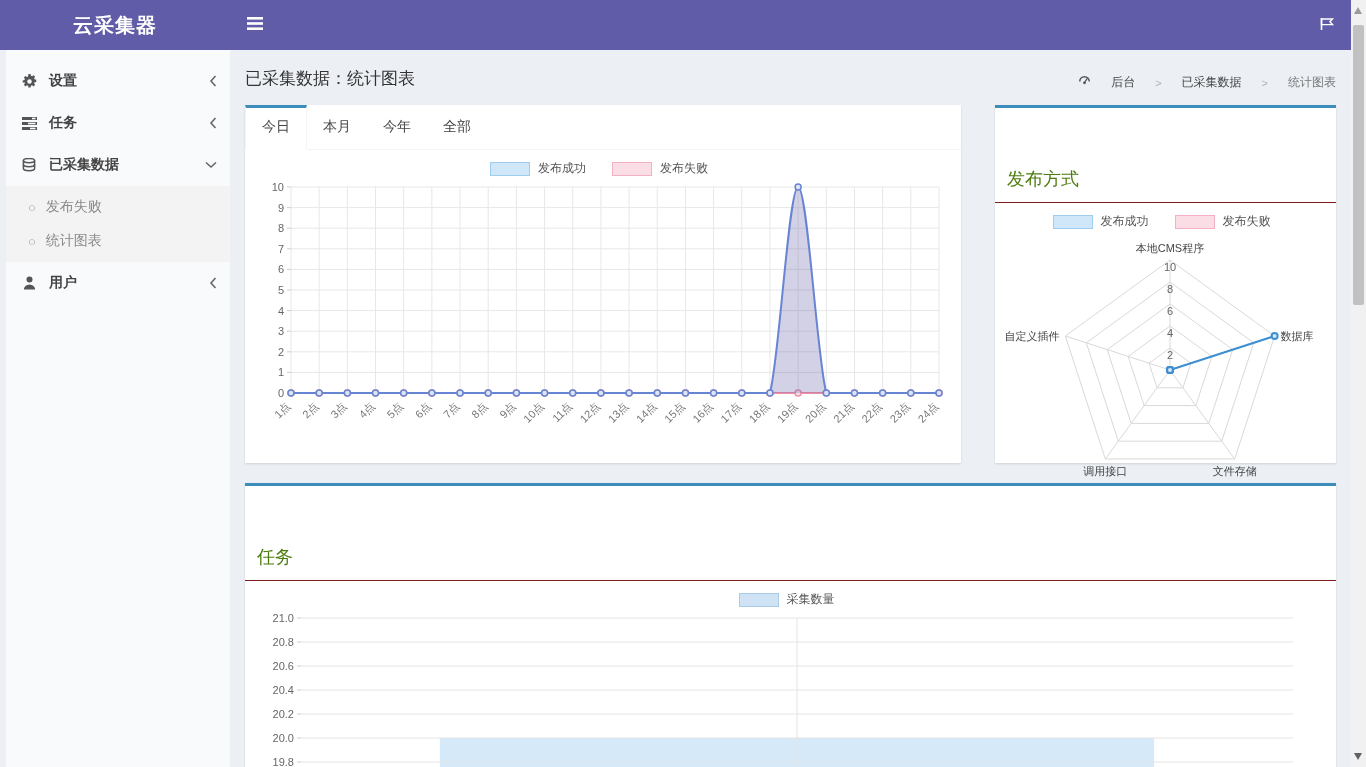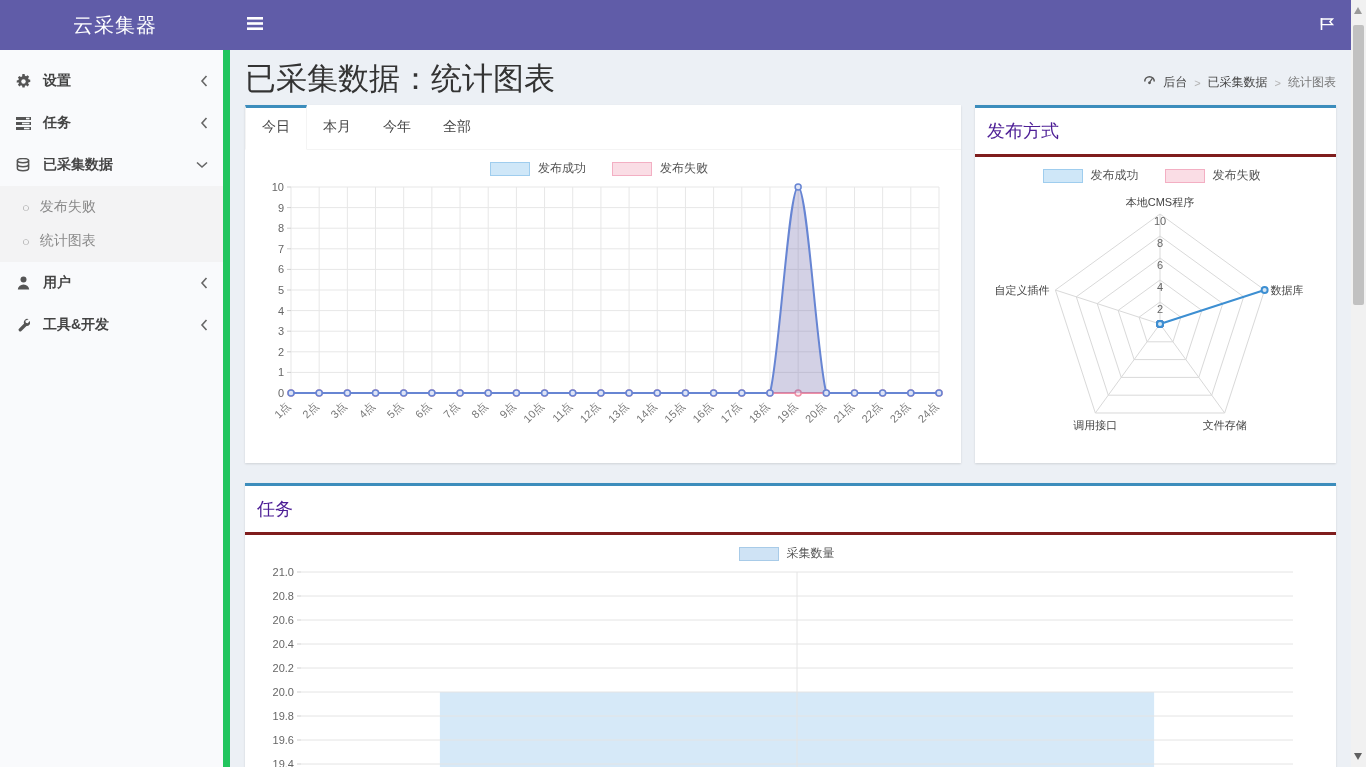--- a/index.html
+++ b/index.html
@@ -5,56 +5,56 @@
   * { box-sizing: border-box; }
   html,body { margin:0; padding:0; }
   body {
     width:1366px; height:767px; overflow:hidden; position:relative;
     font-family:"Liberation Sans", sans-serif; background:#ecf0f5;
   }
   
   .navbar { position:absolute; top:0; left:0; width:1351px; height:50px;
     background:#605ca8; display:flex; align-items:stretch; z-index:5; }
   .logo { width:230px; display:flex; align-items:center; justify-content:center;
-    color:#fff; font-size:20px; font-weight:400; letter-spacing:1px; }
+    color:#fff; font-size:20px; font-weight:700; letter-spacing:1px; }
   .hamburger { width:50px; display:flex; align-items:center; justify-content:center;
     cursor:pointer; border:none; background:transparent; }
   .nav-right { margin-left:auto; display:flex; align-items:stretch; }
   .nav-btn { display:flex; align-items:center; gap:8px; padding:0 16px;
     color:#fff; font-size:14px; cursor:pointer; }
   .nav-user { font-weight:600; }
   
-  .sidebar { position:absolute; top:50px; left:0; width:230px; bottom:0;
-    background:#f9fafc; border-right:7px solid #22c55e; padding-top:10px; }
+  .sidebar { position:absolute; top:50px; left:6px; width:230px; bottom:0;
+    background:#f9fafc; border-right:4px solid #22c55e; padding-top:10px; }
   .menu-item { display:flex; align-items:center; gap:12px; padding:12px 15px;
     color:#444; font-size:14px; font-weight:600; cursor:pointer; }
   .menu-item .mi-icon { width:16px; text-align:center; color:#555; flex:none; display:flex; justify-content:center;}
   .menu-item .chev { margin-left:auto; color:#666; display:flex; }
   .treeview-menu { background:#f3f3f4; padding:4px 0; }
   .tv-item { display:flex; align-items:center; gap:10px; padding:8px 15px 8px 22px;
     color:#8a8a8a; font-size:14px; cursor:pointer; }
   .tv-item .circ { font-size:13px; color:#999; }
   
   .content { position:absolute; top:50px; left:230px; right:15px; bottom:0;
     background:#ecf0f5; padding:15px 15px 0 15px; overflow:hidden; }
   .content-header { position:relative; margin-bottom:12px; }
-  .content-header h1 { margin:0; font-size:31px; line-height:28px; font-weight:400; color:#333; }
+  .content-header h1 { margin:0; font-size:17px; line-height:28px; font-weight:400; color:#333; }
   .breadcrumb { position:absolute; right:0; top:9px; display:flex; align-items:center;
-    gap:7px; font-size:12px; color:#444; }
+    gap:20px; font-size:12px; color:#444; }
   .breadcrumb .sep { color:#b3b3b3; font-size:11px; }
   .breadcrumb .active { color:#777; }
   .breadcrumb a { color:#444; text-decoration:none; cursor:pointer; }
-  .row1 { display:flex; gap:14px;border-radius:16px; }
+  .row1 { display:flex; gap:34px;border-radius:16px; }
   .box { background:#fff; box-shadow:0 1px 2px rgba(0,0,0,0.12); }
   .box-accent { border-top:3px solid #3c8dbc; }
   .box-tabs { width:716px; flex:none; height:358px; }
   .box-radar { flex:1; height:358px; }
   .box-tasks { margin-top:20px; height:340px; }
-  .box-header { padding:11px 12px; font-size:18px; color:#4c1d95;
-    border-bottom:3px solid #7f1d1d; }
+  .box-header { padding:11px 12px; font-size:18px; color:#4d7c0f;
+    border-bottom:1px solid #7f1d1d;margin-top:48px; }
   
   .tabs { display:flex; border-bottom:1px solid #f4f4f4; }
   .tab { padding:13px 16px; font-size:14px; color:#444; cursor:pointer; }
   .tab.active { border-top:3px solid #3c8dbc; padding-top:10px; background:#fff;
     border-left:1px solid #f4f4f4; border-right:1px solid #f4f4f4;
     margin-bottom:-1px; border-bottom:1px solid #fff; }
   
   .legend-row { display:flex; justify-content:center; align-items:center;
     gap:26px; padding:10px 8px 4px 0; }
   .legend-item { display:flex; align-items:center; gap:8px; font-size:12px; color:#555; cursor:pointer; }
@@ -159,33 +159,20 @@
     </div>
   </div>
   <div class="menu-item">
     <span class="mi-icon">
       <svg width="13" height="14" viewBox="0 0 13 14">
           <circle cx="6.5" cy="3.6" r="3" fill="#555"></circle>
           <path d="M0.8 13.6 a5.7 5.2 0 0 1 11.4 0 z" fill="#555"></path>
         </svg>
     </span>
     <span>用户</span>
-    <span class="chev">
-      <svg width="8" height="12" viewBox="0 0 8 12">
-          <path d="M6.5 1 L2 6 l4.5 5" stroke="#666" stroke-width="1.6" fill="none"></path>
-        </svg>
-    </span>
-  </div>
-  <div class="menu-item">
-    <span class="mi-icon">
-      <svg width="14" height="14" viewBox="0 0 14 14">
-          <path fill="#555" d="M12.6 1.2 a3.4 3.4 0 0 0 -4.5 4.4 L3 10.7 a1.7 1.7 0 0 0 2.4 2.4 L10.5 8 a3.4 3.4 0 0 0 3.3-4.9 l-2.1 2.1 -1.9-.5 -.5-1.9z"></path>
-        </svg>
-    </span>
-    <span>工具&amp;开发</span>
     <span class="chev">
       <svg width="8" height="12" viewBox="0 0 8 12">
           <path d="M6.5 1 L2 6 l4.5 5" stroke="#666" stroke-width="1.6" fill="none"></path>
         </svg>
     </span>
   </div>
 </aside>
 
 <main class="content">
   <div class="content-header">

